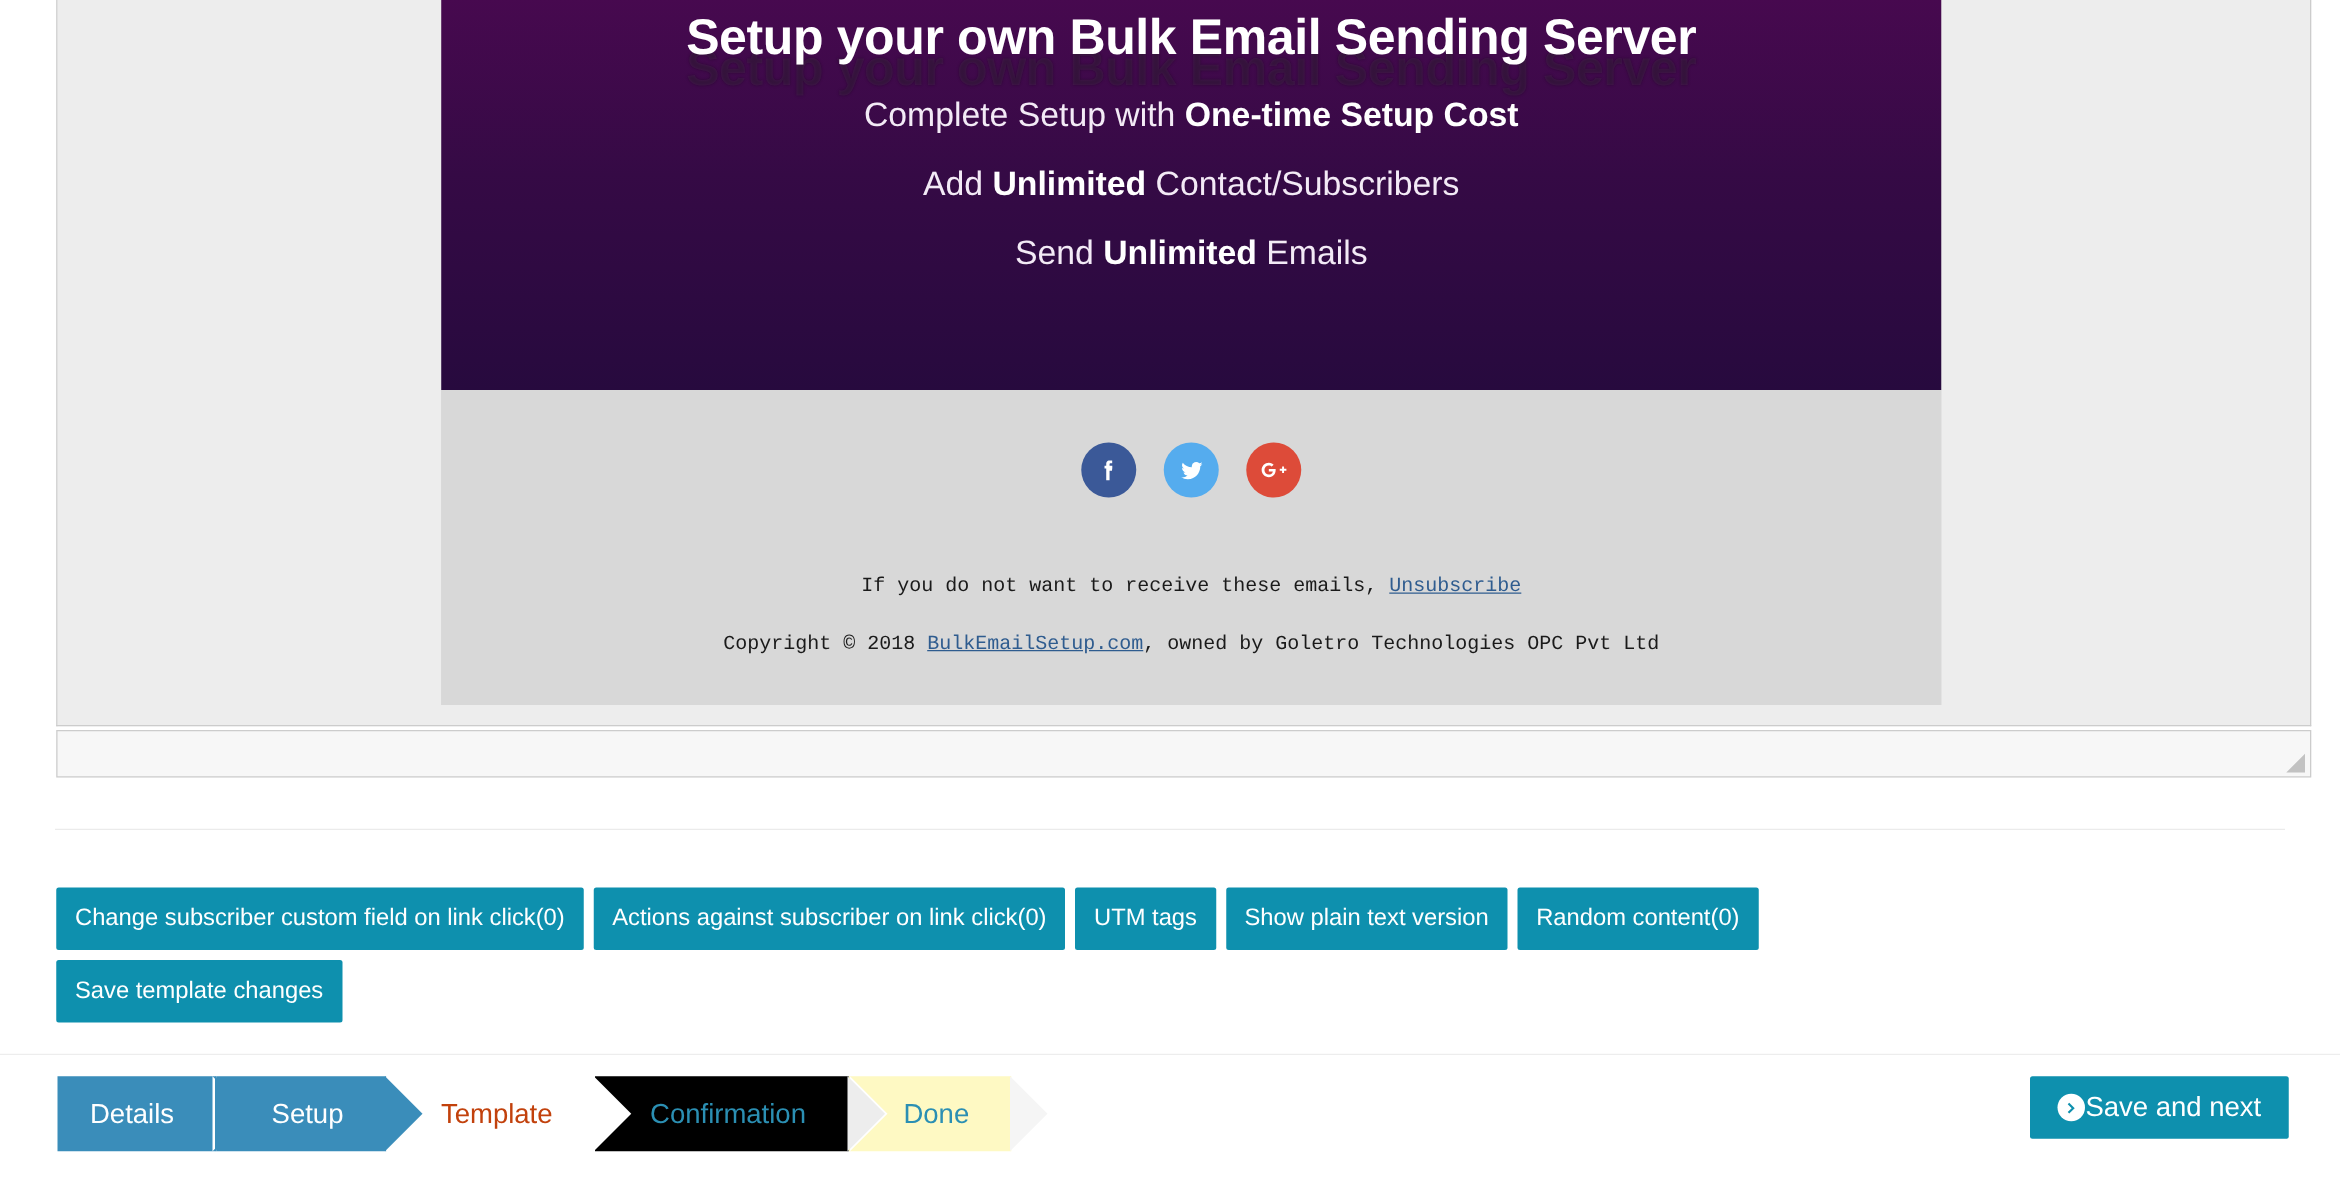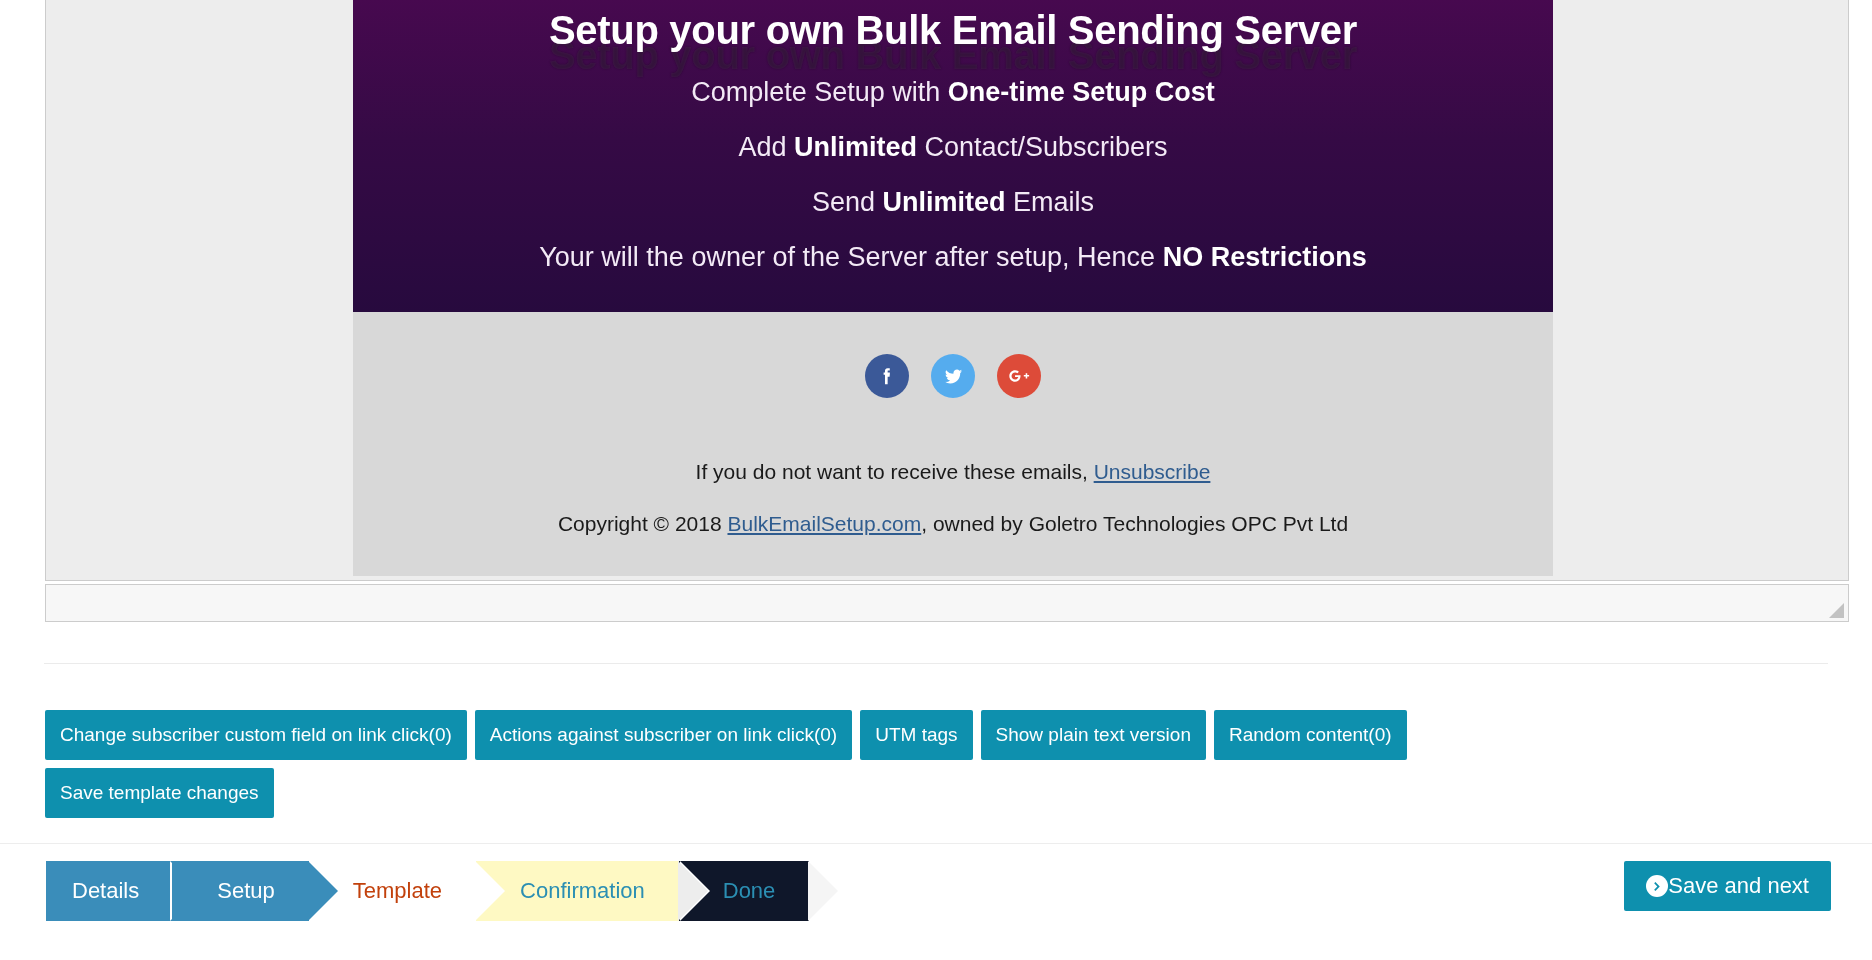--- a/index.html
+++ b/index.html
@@ -118,22 +118,22 @@
     height: 44px;
     border-radius: 50%;
     display: flex;
     align-items: center;
     justify-content: center;
     color: #ffffff;
   }
   .social-badge svg { display: block; }
 
   .footer-line {
-    font-family: Liberation Sans, sans-serif;
-    font-size: 21px;
+    font-family: Liberation Mono, monospace;
+    font-size: 16px;
     color: #1a1a1a;
     margin: 0 0 28px 0;
   }
   .footer-line:last-child { margin-bottom: 0; }
   .footer-line a {
     color: #2f5c8f;
     text-decoration: underline;
   }
 
   
@@ -219,22 +219,22 @@
     padding: 0 34px 0 44px;
     height: 60px;
     box-sizing: border-box;
     color: #2b8fb3;
     background: #eeeeee;
     white-space: nowrap;
   }
   .step:first-child { padding-left: 26px; }
   .step.done { background: #3a8dba; color: #ffffff; }
   .step.current { background: #ffffff; color: #c2410c; }
-  .step.future { background: #fef9c3; }
-  .step.faded { background: #0f172a; }
+  .step.future { background: #000000; }
+  .step.faded { background: #fef9c3; }
 
   
   .step::after {
     content: "";
     position: absolute;
     right: -29px;
     top: 0;
     width: 0;
     height: 0;
     border-top: 30px solid transparent;
@@ -325,23 +325,20 @@
           </p>
 
           <p class="email-sub">
             <span>Add </span><b>Unlimited</b><span> Contact/Subscribers</span>
           </p>
 
           <p class="email-sub">
             <span>Send </span><b>Unlimited</b><span> Emails</span>
           </p>
 
-          <p class="email-sub">
-            <span>Your will the owner of the Server after setup, Hence </span><b>NO Restrictions</b><span></span>
-          </p>
         </div>
 
         <div class="email-body">
 
           <div class="social-row">
             <span class="social-badge" style="background:#3b5998">
               <svg width="22" height="22" viewBox="0 0 24 24" fill="#fff">
                   <path d="M15.1 8.2h-2.4V6.7c0-.6.4-.7.7-.7h1.6V3.6l-2.2 0c-2.5 0-3 1.8-3 3v1.6H8.3v2.5h1.5V21h2.9v-8.3h2.1l.3-2.5z"></path>
                 </svg>
             </span>

